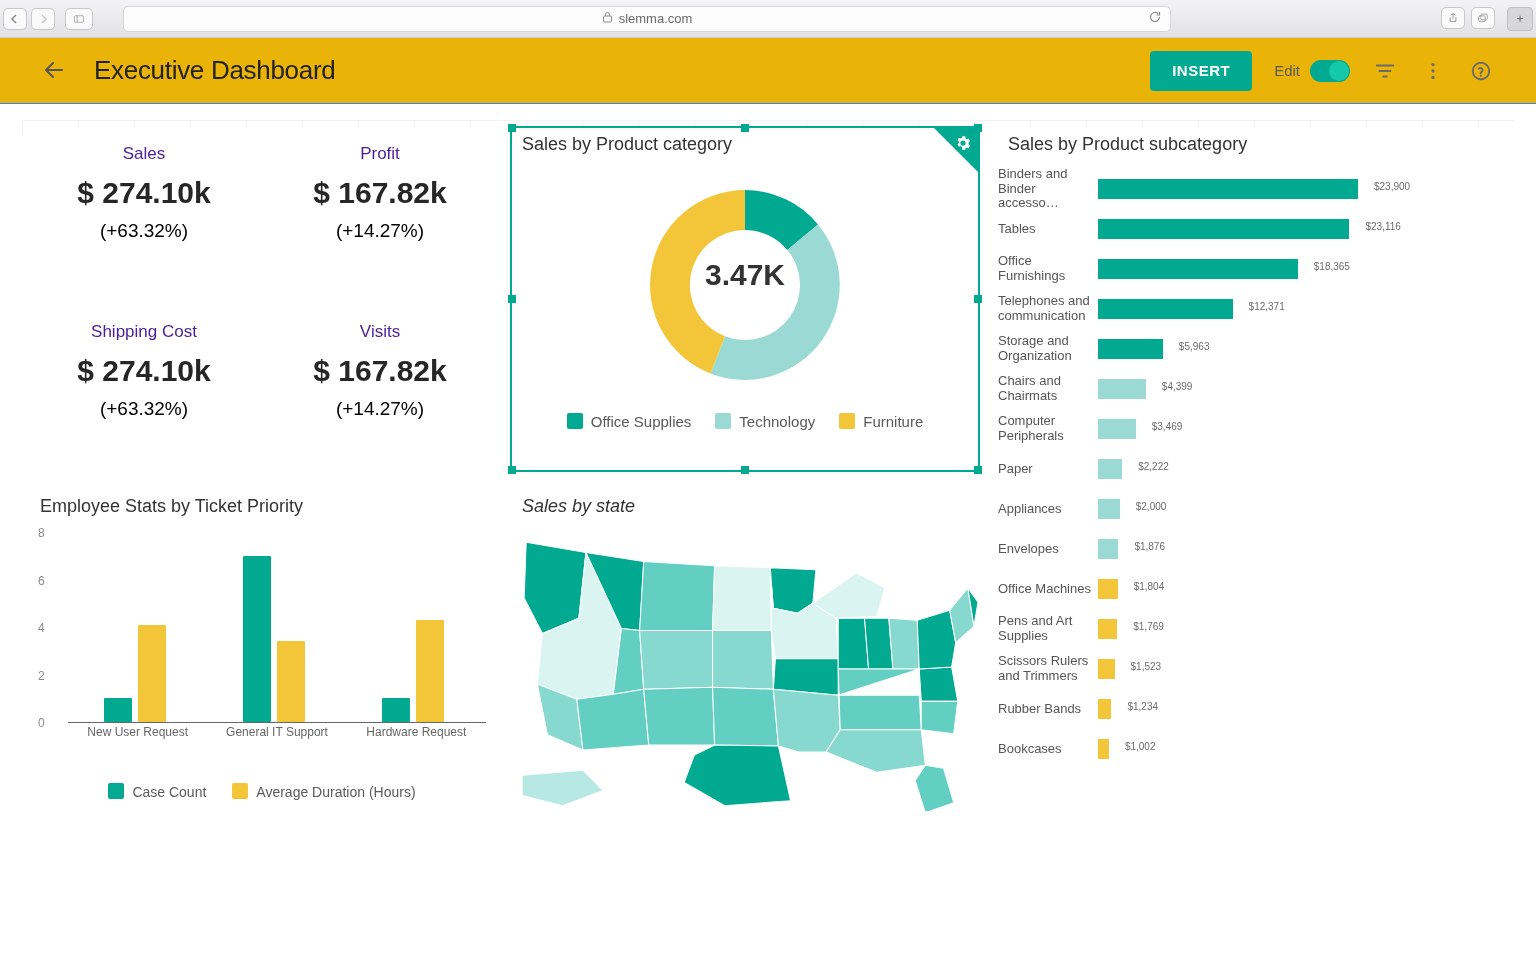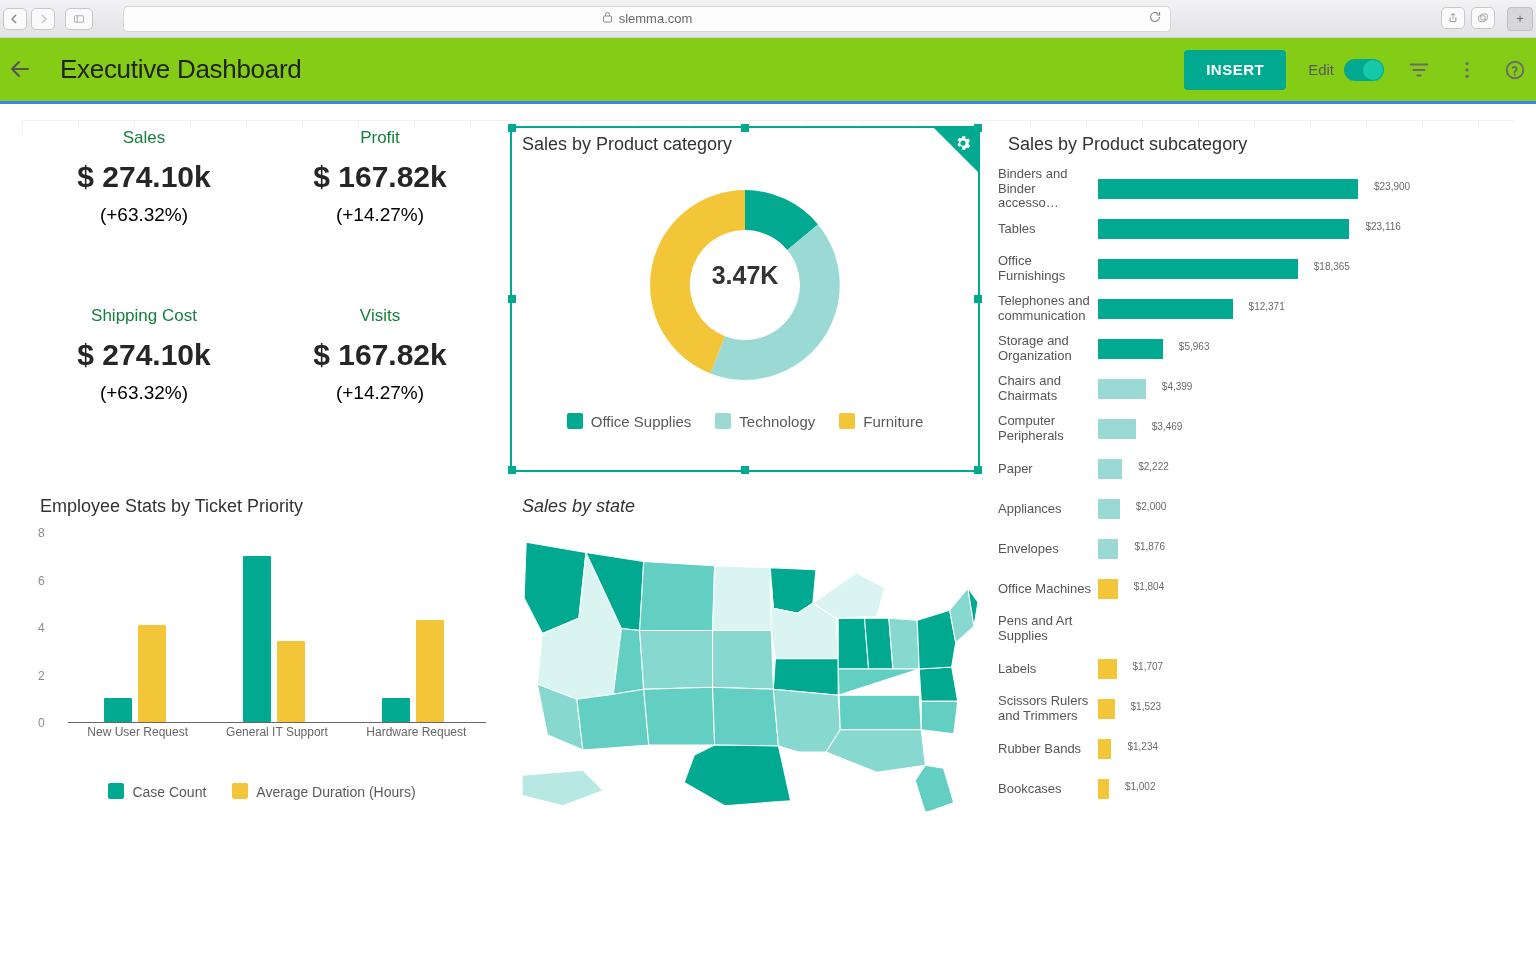--- a/index.html
+++ b/index.html
@@ -9,21 +9,21 @@
   .nav-buttons { display:flex; gap:4px; }
   .nav-btn { width:24px; height:22px; border:1px solid #c8c8c8; border-radius:5px; background:#fafafa; display:flex; align-items:center; justify-content:center; color:#888; }
   .nav-btn svg { width:10px; height:10px; }
   .url-bar { flex:1; display:flex; align-items:center; justify-content:center; height:26px; background:#fdfdfd; border:1px solid #d6d6d6; border-radius:5px; margin:0 260px 0 20px; position:relative; }
   .url-text { color:#6a6a6a; font-size:13px; }
   .lock-mini { margin-right:6px; }
   .reload-mini { position:absolute; right:8px; }
   .right-controls { display:flex; gap:6px; margin-left:auto; }
   .tab-plus { width:26px; height:24px; background:#d7d6d8; border:1px solid #c0c0c0; border-radius:4px; display:flex; align-items:center; justify-content:center; color:#6a6a6a; margin-left:6px;}
   
-  .app-bar { height: 66px; border-bottom: 3px solid #3b82f6; display:flex; align-items:center; padding:0 8px; background:#84cc16; }
+  .app-bar { height: 66px; border-bottom: 1px solid #3b82f6; display:flex; align-items:center; padding:0 42px; background:#eab308; }
   .back-arrow { width:26px; height:26px; margin-right:26px; color:#555; cursor:pointer;}
   .page-title { font-size:26px; font-weight:400; color:#222; letter-spacing:-0.3px;}
   .spacer { flex:1; }
   .insert-btn { background:#00a98f; color:#fff; border:none; border-radius:4px; height:40px; padding:0 22px; font-size:15px; font-weight:600; letter-spacing:0.5px; cursor:pointer; }
   .edit-group { display:flex; align-items:center; gap:10px; margin-left:22px; }
   .edit-label { font-size:15px; color:#5a5a5a; }
   .toggle { width:40px; height:22px; background:#00a98f; border-radius:11px; position:relative; cursor:pointer;}
   .toggle::after { content:""; position:absolute; right:1px; top:1px; width:20px; height:20px; border-radius:50%; background:#14c8a8; }
   .icon-btn { width:26px; height:26px; color:#6a6a6a; margin-left:22px; display:flex; align-items:center; justify-content:center; cursor:pointer;}
   .icon-btn svg { width:22px; height:22px; }
@@ -34,30 +34,30 @@
     background-image:
       linear-gradient(#f1f1f1 1px, transparent 1px),
       linear-gradient(90deg, #f1f1f1 1px, transparent 1px);
     background-size: 56px 56px;
     background-color:#fff;
     z-index:0;
   }
   .canvas { position:relative; z-index:1; }
   .widget { position:absolute; background:#fff; }
   .kpi { text-align:center; }
-  .kpi-title { font-size:17px; color:#15803d; margin-top:0; }
+  .kpi-title { font-size:17px; color:#4c1d95; margin-top:16px; }
   .kpi-value { font-size:30px; font-weight:600; color:#262626; margin-top:12px; }
   .kpi-delta { font-size:19px; color:#000000; margin-top:10px; }
   .chart-title { font-size:18px; color:#333; margin:6px 0 0 10px; font-weight:500;}
   
   .sel-frame { position:absolute; border:2px solid #00a98f; }
   .handle { position:absolute; width:8px; height:8px; background:#00a98f; }
   .corner-badge { position:absolute; top:-2px; right:-2px; width:0; height:0; border-left:48px solid transparent; border-top:48px solid #00a98f; }
   .gear-abs { position:absolute; top:6px; right:6px; color:#fff; z-index:3;}
-  .donut-center { position:absolute; left:50%; top:48%; transform:translate(-50%,-50%); font-size:25px; font-weight:700; color:#333;}
+  .donut-center { position:absolute; left:50%; top:48%; transform:translate(-50%,-50%); font-size:30px; font-weight:700; color:#333;}
   .legend-row { display:flex; justify-content:center; gap:24px; font-size:15px; color:#5a5a5a; margin-top:8px;}
   .lg-sw { width:16px; height:16px; display:inline-block; margin-right:8px; border-radius:2px; vertical-align:-2px;}
   
   .emp-chart { position:relative; height:220px; margin:10px 8px 0 8px; }
   .y-axis { position:absolute; left:0; top:0; bottom:24px; width:24px; }
   .y-tick { position:absolute; left:0; font-size:12px; color:#8a8a8a; transform:translateY(-50%);}
   .plot { position:absolute; left:30px; right:0; top:6px; bottom:24px; border-bottom:1px solid #666; }
   .bar { position:absolute; bottom:0; width:28px; border-radius:1px; }
   .x-labels { position:absolute; left:30px; right:0; bottom:0; height:22px;}
   .x-lab { position:absolute; font-size:12px; color:#666; text-align:center; transform:translateX(-50%);}
@@ -360,26 +360,23 @@
           </div>
           <div class="subcat-row">
             <div class="sc-label">Office Machines</div>
             <div class="sc-track">
               <div class="sc-bar" style="width: 19.6251px; background: rgb(243, 198, 58);"></div>
               <span class="sc-val" style="position: absolute; left: 27.6251px; top: 2px;">$1,804</span>
             </div>
           </div>
           <div class="subcat-row">
             <div class="sc-label">Pens and Art Supplies</div>
-          </div>
-          <div class="subcat-row">
-            <div class="sc-label">Labels</div>
-            <div class="sc-track">
-              <div class="sc-bar" style="width: 18.5699px; background: rgb(243, 198, 58);"></div>
-              <span class="sc-val" style="position: absolute; left: 26.5699px; top: 2px;">$1,707</span>
+            <div class="sc-track">
+              <div class="sc-bar" style="width: 19.2444px; background: rgb(243, 198, 58);"></div>
+              <span class="sc-val" style="position: absolute; left: 27.2444px; top: 2px;">$1,769</span>
             </div>
           </div>
           <div class="subcat-row">
             <div class="sc-label">Scissors Rulers and Trimmers</div>
             <div class="sc-track">
               <div class="sc-bar" style="width: 16.5682px; background: rgb(243, 198, 58);"></div>
               <span class="sc-val" style="position: absolute; left: 24.5682px; top: 2px;">$1,523</span>
             </div>
           </div>
           <div class="subcat-row">

